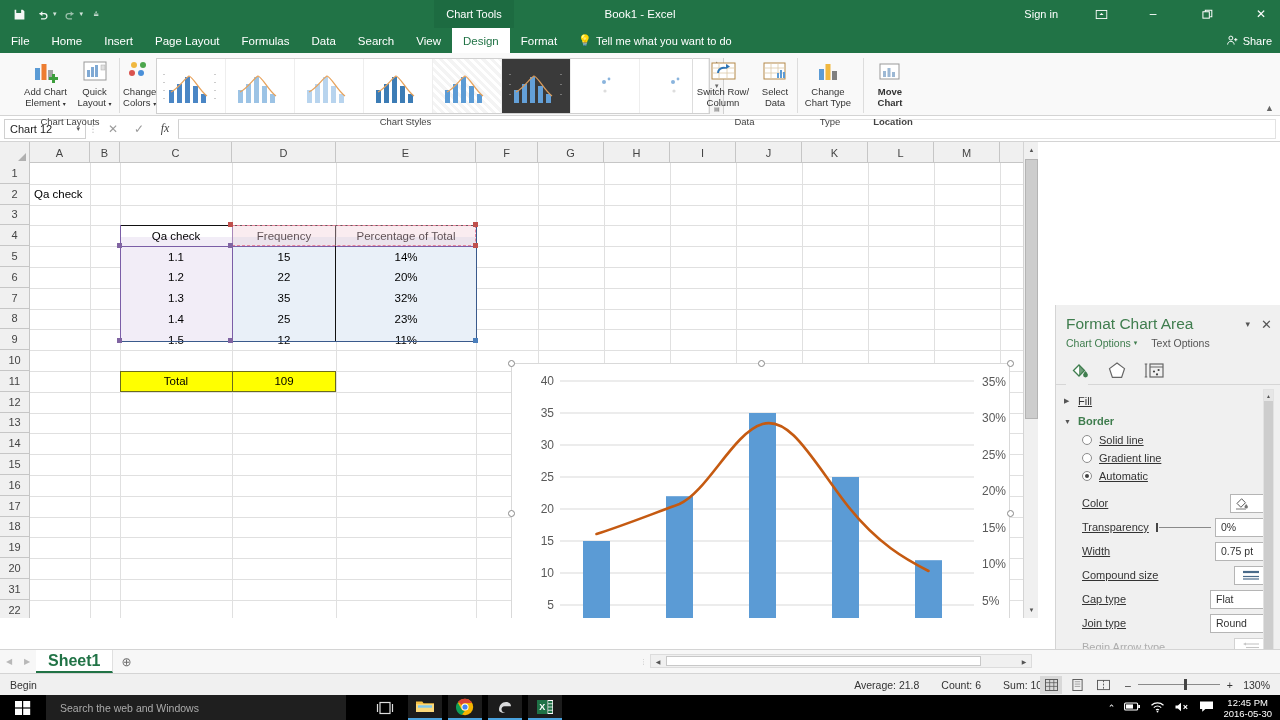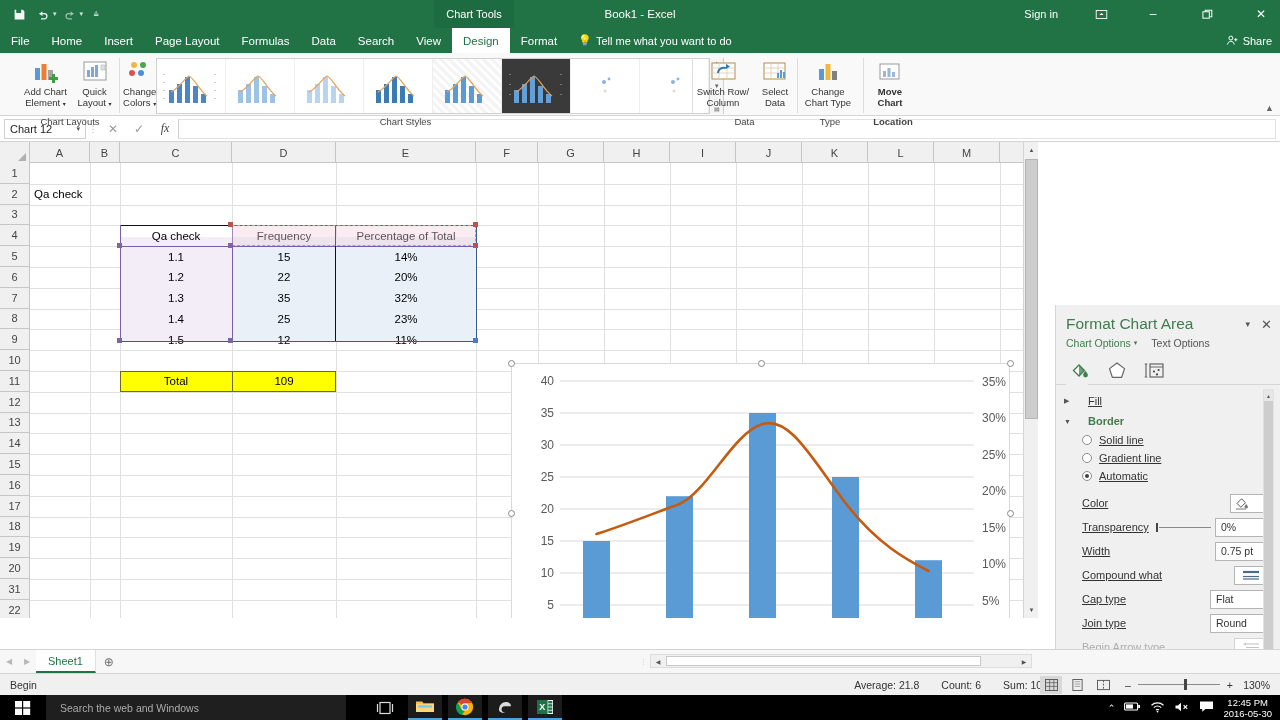--- a/index.html
+++ b/index.html
@@ -209,21 +209,21 @@
     position:relative;
   }
   .pane-icons::after{
     content:''; position:absolute; left:10px; bottom:-1px; width:22px; height:0;
     border-bottom:2px solid #f0f0f0;
   }
   .pi { width:24px; height:22px; display:flex; align-items:center; justify-content:center; }
 
   .pane-body { position:relative; padding:6px 0 0 0; height:406px; overflow:hidden; }
   .sec-row {
-    display:flex; align-items:center; gap:16px; padding:4px 16px 4px 8px;
+    display:flex; align-items:center; gap:6px; padding:4px 16px 4px 8px;
     font-size:11px;
   }
   .tri { font-size:7px; color:#555; width:8px; display:inline-block; }
   .sec-label { color:#3f7d4e; font-size:11px; }
   .sec-label.collapsed { color:#333; }
   .radio-row { display:flex; align-items:center; gap:7px; padding:3px 0 3px 26px; font-size:11px; color:#333; }
   .radio {
     width:10px; height:10px; border-radius:50%; border:1px solid #8d8d8d; background:#fff;
     display:inline-block; position:relative; flex:none;
   }
@@ -260,23 +260,23 @@
   .psb-btn { width:9px; height:11px; display:flex; align-items:center; justify-content:center; font-size:5px; color:#555; background:#e6e6e6;}
   .psb-thumb { position:absolute; left:0; top:11px; width:9px; height:300px; background:#cdcdcd; }
 
   
   .sheettabs {
     position:absolute; left:0; bottom:47px; width:1280px; height:24px;
     background:#f7f7f7; border-top:1px solid #d4d4d4; display:flex; align-items:center;
   }
   .navarrow { width:18px; text-align:center; color:#b8b8b8; font-size:8px; }
   .stab {
-    height:23px; padding:0 12px; display:flex; align-items:center; font-size:11px;
+    height:23px; padding:0 12px; display:flex; align-items:center; font-size:16px;
     color:#217346; background:#fff; border-right:1px solid #e0e0e0;
-    border-bottom:2px solid #217346; font-weight:normal;
+    border-bottom:2px solid #217346; font-weight:bold;
   }
   .addsheet { width:26px; text-align:center; color:#6f6f6f; font-size:12px; }
   .hscroll-wrap {
     position:absolute; right:248px; left:640px; height:16px; bottom:51px;
     display:flex; align-items:center;
   }
   .grip { width:10px; color:#bbb; font-size:7px; letter-spacing:1px; line-height:5px;}
   .hsb { flex:1; height:14px; background:#f0f0f0; border:1px solid #dcdcdc; display:flex; align-items:stretch;}
   .hsb-btn { width:14px; display:flex; align-items:center; justify-content:center; font-size:6px; color:#555;}
   .hsb-thumb { flex:1; background:#fff; border:1px solid #c8c8c8; margin:1px; max-width:315px;}
@@ -953,21 +953,21 @@
           <span class="ctl-box spin">
             <span class="sv">0.75 pt</span>
             <span class="spinner">
                 <span>▲</span>
                 <span>▼</span>
               </span>
           </span>
         </div>
 
         <div class="opt-row">
-          <span class="opt-name ul">Compound what</span>
+          <span class="opt-name ul">Compound size</span>
           <span class="ctl-box drop">
             <span class="dv">
               <svg width="20" height="12" viewBox="0 0 20 12">
                   <g stroke="#4a6b8a">
                     <line x1="2" y1="3" x2="18" y2="3" stroke-width="2.2"></line>
                     <line x1="2" y1="7.5" x2="18" y2="7.5" stroke-width="1.2"></line>
                     <line x1="2" y1="10" x2="18" y2="10" stroke-width="1.2"></line>
                   </g>
                 </svg>
             </span>

